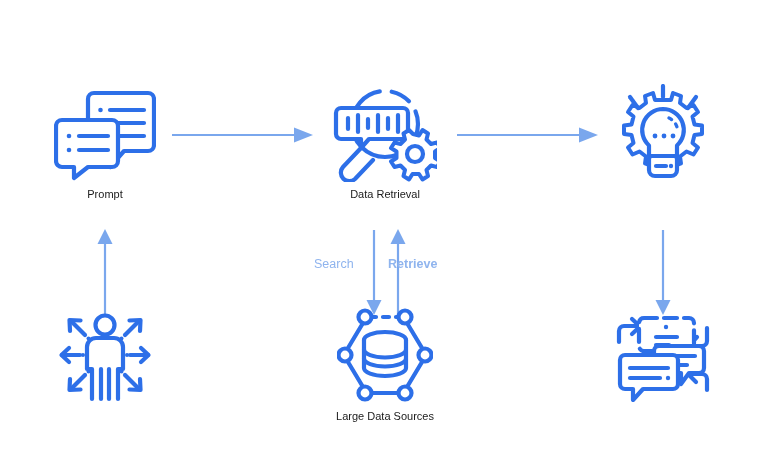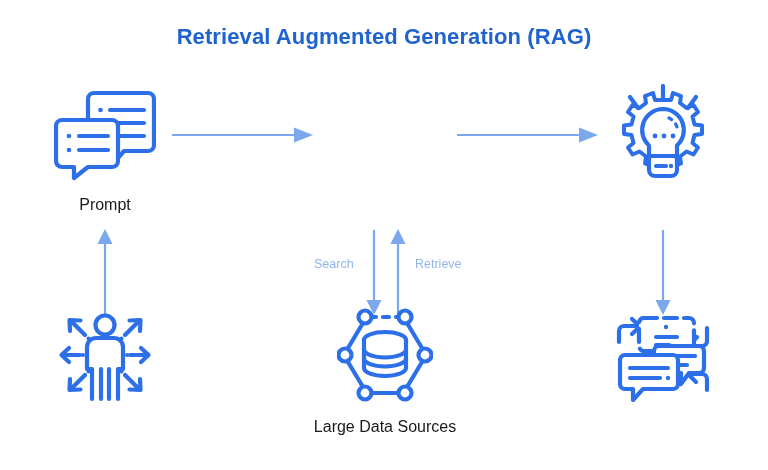--- a/index.html
+++ b/index.html
@@ -38,22 +38,22 @@
     width: 200px;
     text-align: center;
   }
   .node .icon-wrap {
     height: 110px;
     display: flex;
     align-items: center;
     justify-content: center;
   }
   .node .node-label {
-    margin-top: 8px;
-    font-size: 16px;
+    margin-top: 0;
+    font-size: 11px;
     color: #1A1A1A;
     line-height: 1.1;
     white-space: nowrap;
   }
 
   
   .col-left   { left: 5px; }
   .col-mid    { left: 285px; }
   .col-right  { left: 563px; }
 
@@ -69,21 +69,20 @@
     font-size: 12.5px;
     color: #8FB4EE;
     white-space: nowrap;
   }
 </style>
 </head>
 <body>
 
 <div id="canvas">
 
-  <div class="diagram-title">Retrieval Augmented Generation (RAG)</div>
 
   <svg class="arrow" style="left:170px; top:124px;" width="145" height="22" viewBox="0 0 145 22">
     <line x1="2" y1="11" x2="126" y2="11" stroke="#7AA7ED" stroke-width="2.2"></line>
     <polygon points="124,3.5 143,11 124,18.5" fill="#7AA7ED"></polygon>
   </svg>
 
   <svg class="arrow" style="left:455px; top:124px;" width="145" height="22" viewBox="0 0 145 22">
     <line x1="2" y1="11" x2="126" y2="11" stroke="#7AA7ED" stroke-width="2.2"></line>
     <polygon points="124,3.5 143,11 124,18.5" fill="#7AA7ED"></polygon>
   </svg>
@@ -102,21 +101,21 @@
     <line x1="11" y1="2" x2="11" y2="74" stroke="#7AA7ED" stroke-width="2.2"></line>
     <polygon points="3.5,72 11,87 18.5,72" fill="#7AA7ED"></polygon>
   </svg>
 
   <svg class="arrow" style="left:387px; top:228px;" width="22" height="88" viewBox="0 0 22 88">
     <line x1="11" y1="86" x2="11" y2="14" stroke="#7AA7ED" stroke-width="2.2"></line>
     <polygon points="3.5,16 11,1 18.5,16" fill="#7AA7ED"></polygon>
   </svg>
 
   <div class="edge-label" style="left:314px; top:257px; text-align:left;">Search</div>
-  <div class="edge-label" style="left:415px; top:257px;">Retrieve</div>
+  <div class="edge-label" style="left:388px; top:257px;font-weight:bold;">Retrieve</div>
 
   <div class="node col-left row-top">
     <div class="icon-wrap">
       <svg width="102" height="96" viewBox="0 0 102 96" fill="none" stroke="#2D6FE8" stroke-width="4.2" stroke-linecap="round" stroke-linejoin="round">
 
         <path d="M40 8 H94 a6 6 0 0 1 6 6 V60 a6 6 0 0 1 -6 6 H70 L56 82 V66 H40 a6 6 0 0 1 -6 -6 V14 a6 6 0 0 1 6 -6 Z"></path>
         <circle cx="46.5" cy="25" r="2.3" fill="#2D6FE8" stroke="none"></circle>
         <line x1="56" y1="25" x2="90" y2="25"></line>
         <circle cx="46.5" cy="38" r="2.3" fill="#2D6FE8" stroke="none"></circle>
         <line x1="56" y1="38" x2="90" y2="38"></line>
@@ -125,20 +124,42 @@
         <path d="M8 35 H58 a6 6 0 0 1 6 6 V76 a6 6 0 0 1 -6 6 H34 L20 93 V82 H8 a6 6 0 0 1 -6 -6 V41 a6 6 0 0 1 6 -6 Z" fill="#FFFFFF"></path>
         <circle cx="15" cy="51" r="2.3" fill="#2D6FE8" stroke="none"></circle>
         <line x1="25" y1="51" x2="54" y2="51"></line>
         <circle cx="15" cy="65" r="2.3" fill="#2D6FE8" stroke="none"></circle>
         <line x1="25" y1="65" x2="54" y2="65"></line>
       </svg>
     </div>
     <div class="node-label">Prompt</div>
   </div>
 
+  <div class="node col-mid row-top">
+    <div class="icon-wrap">
+      <svg width="104" height="98" viewBox="0 0 104 98" fill="none" stroke="#2D6FE8" stroke-width="4.2" stroke-linecap="round" stroke-linejoin="round">
+
+        <circle cx="52" cy="40" r="33" stroke-dasharray="150 12 20 12"></circle>
+
+        <path d="M28 64 L10 83 a8.5 8.5 0 0 0 12 12 L40 76"></path>
+
+        <path d="M8 24 H70 a5 5 0 0 1 5 5 V50 a5 5 0 0 1 -5 5 H36 L28 64 V55 H8 a5 5 0 0 1 -5 -5 V29 a5 5 0 0 1 5 -5 Z" fill="#FFFFFF"></path>
+        <line x1="15" y1="34" x2="15" y2="45"></line>
+        <line x1="25" y1="31" x2="25" y2="48"></line>
+        <line x1="35" y1="35" x2="35" y2="44"></line>
+        <line x1="45" y1="31" x2="45" y2="48"></line>
+        <line x1="55" y1="34" x2="55" y2="45"></line>
+        <line x1="65" y1="31" x2="65" y2="48"></line>
+
+        <path d="M80 50 l6 1.5 3.5 -5.5 5.5 3.5 -1.5 6 4.5 4.5 6 -1.5 3.5 5.5 -5.5 3.5 0 6.5 5.5 3.5 -3.5 5.5 -6 -1.5 -4.5 4.5 1.5 6 -5.5 3.5 -3.5 -5.5 -6.5 0 -3.5 5.5 -5.5 -3.5 1.5 -6 -4.5 -4.5 -6 1.5 -3.5 -5.5 5.5 -3.5 0 -6.5 -5.5 -3.5 3.5 -5.5 6 1.5 4.5 -4.5 -1.5 -6 5.5 -3.5 Z" fill="#FFFFFF" stroke-width="4"></path>
+        <circle cx="82" cy="70" r="8" fill="#FFFFFF"></circle>
+      </svg>
+    </div>
+    <div class="node-label">Data Retrieval</div>
+  </div>
 
   <div class="node col-right row-top">
     <div class="icon-wrap">
       <svg width="100" height="98" viewBox="0 0 100 98" fill="none" stroke="#2D6FE8" stroke-width="4.2" stroke-linecap="round" stroke-linejoin="round">
 
         <line x1="50" y1="2" x2="50" y2="13"></line>
         <line x1="17" y1="13" x2="25" y2="24"></line>
         <line x1="83" y1="13" x2="75" y2="24"></line>
 
         <path d="M50 16 l8 0 2 -7 8 3 -1 7 6.5 5 7 -3 4.5 7 -5.5 4.5 2 8 7.5 1 0 8.5 -7.5 1 -2 8 5.5 4.5 -4.5 7 -7 -3 -6.5 5 1 7 -8 3 -2 -7 -8 0 -8 0 -2 7 -8 -3 1 -7 -6.5 -5 -7 3 -4.5 -7 5.5 -4.5 -2 -8 -7.5 -1 0 -8.5 7.5 -1 2 -8 -5.5 -4.5 4.5 -7 7 3 6.5 -5 -1 -7 8 -3 2 7 8 0 Z" stroke-width="4"></path>

